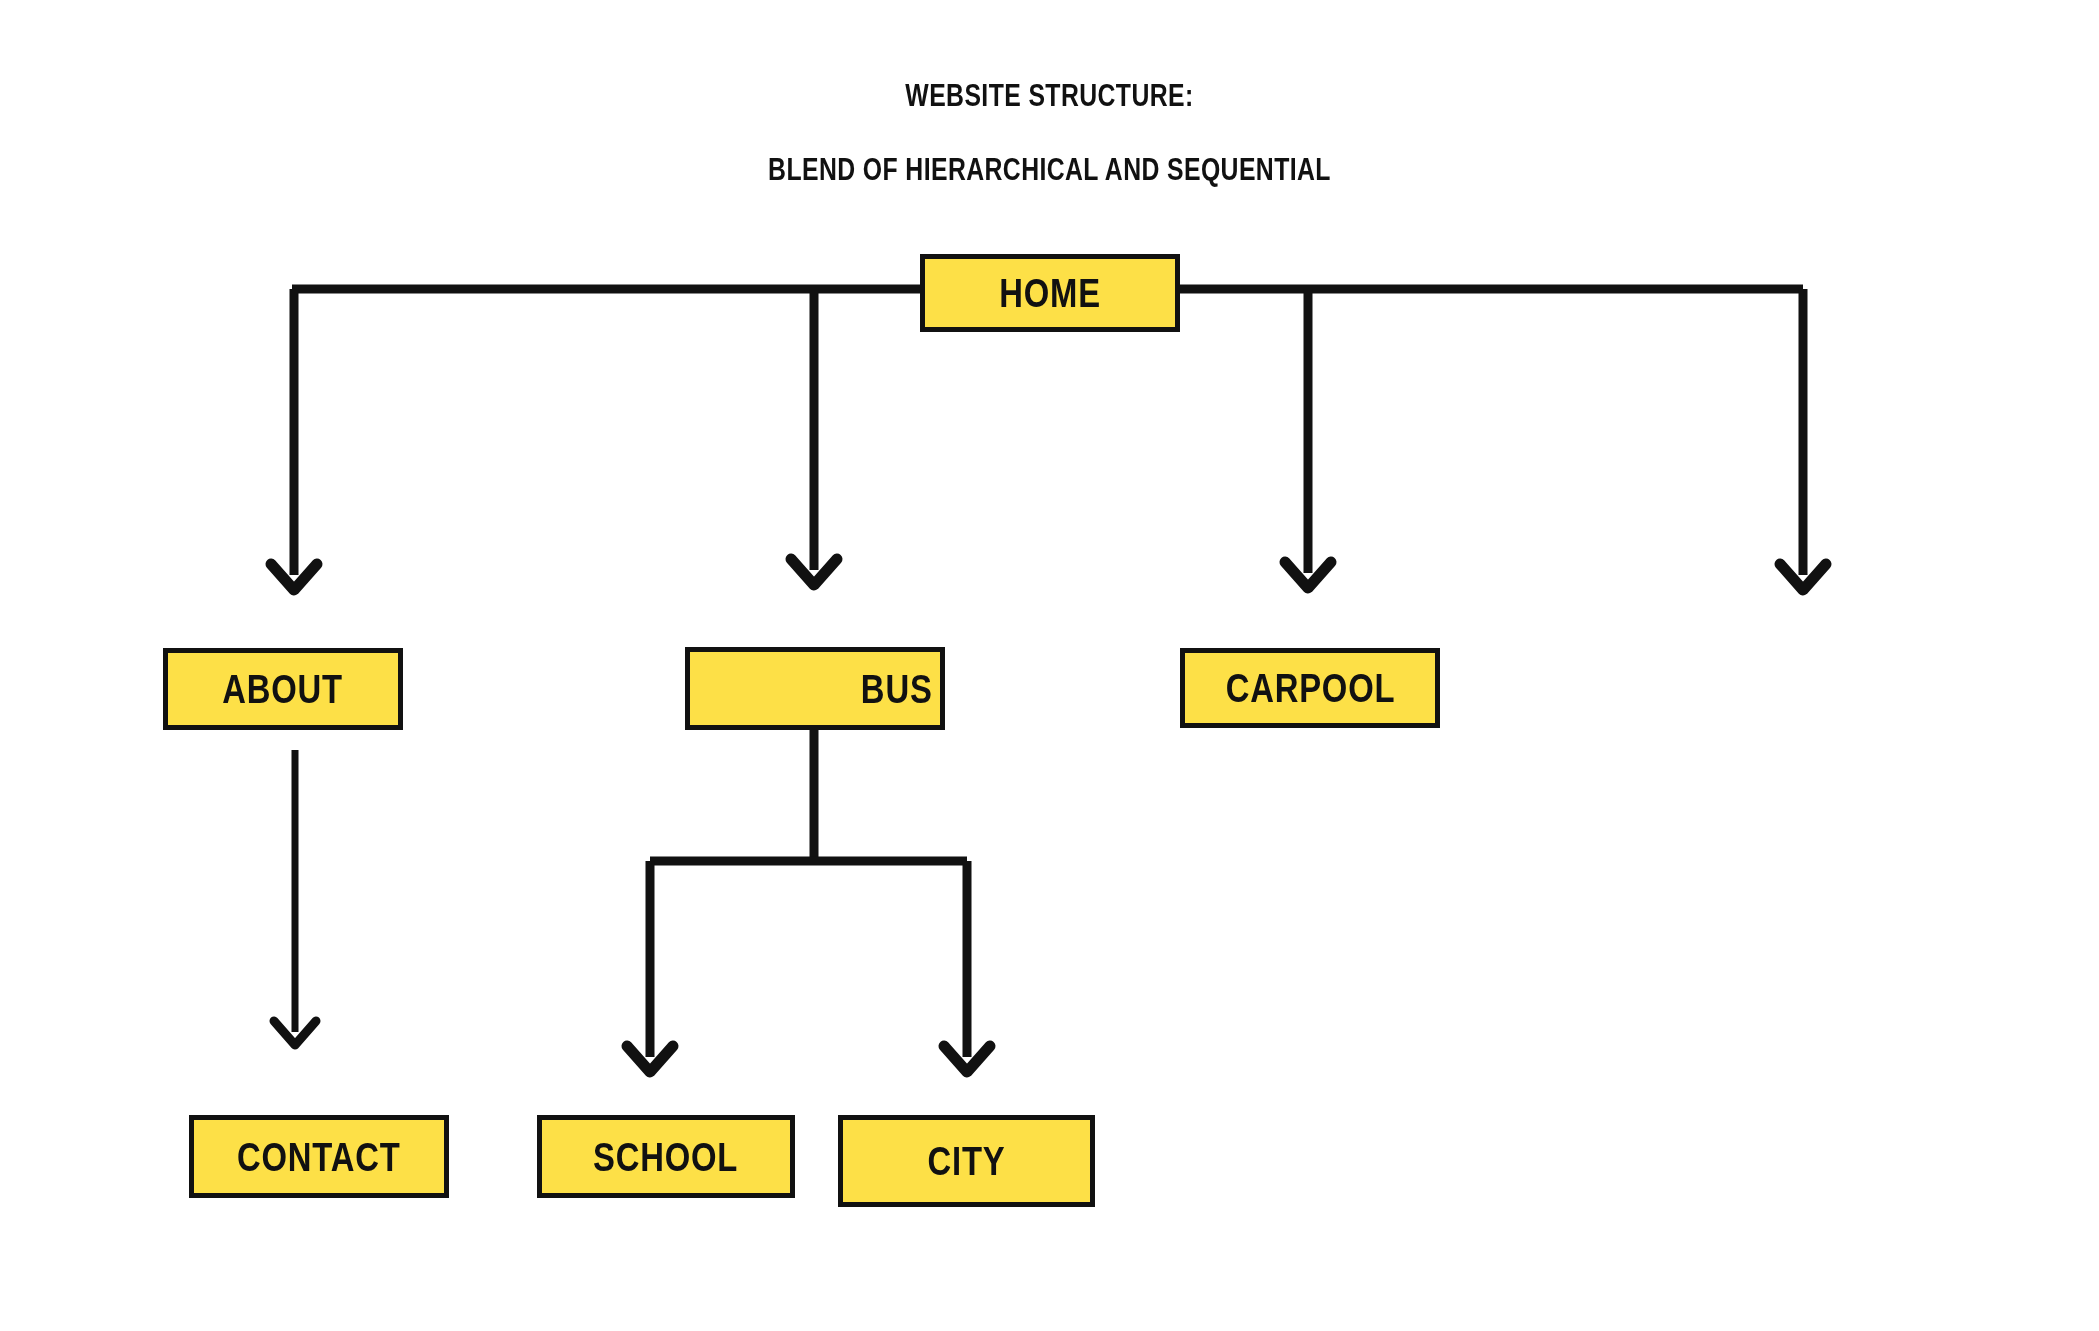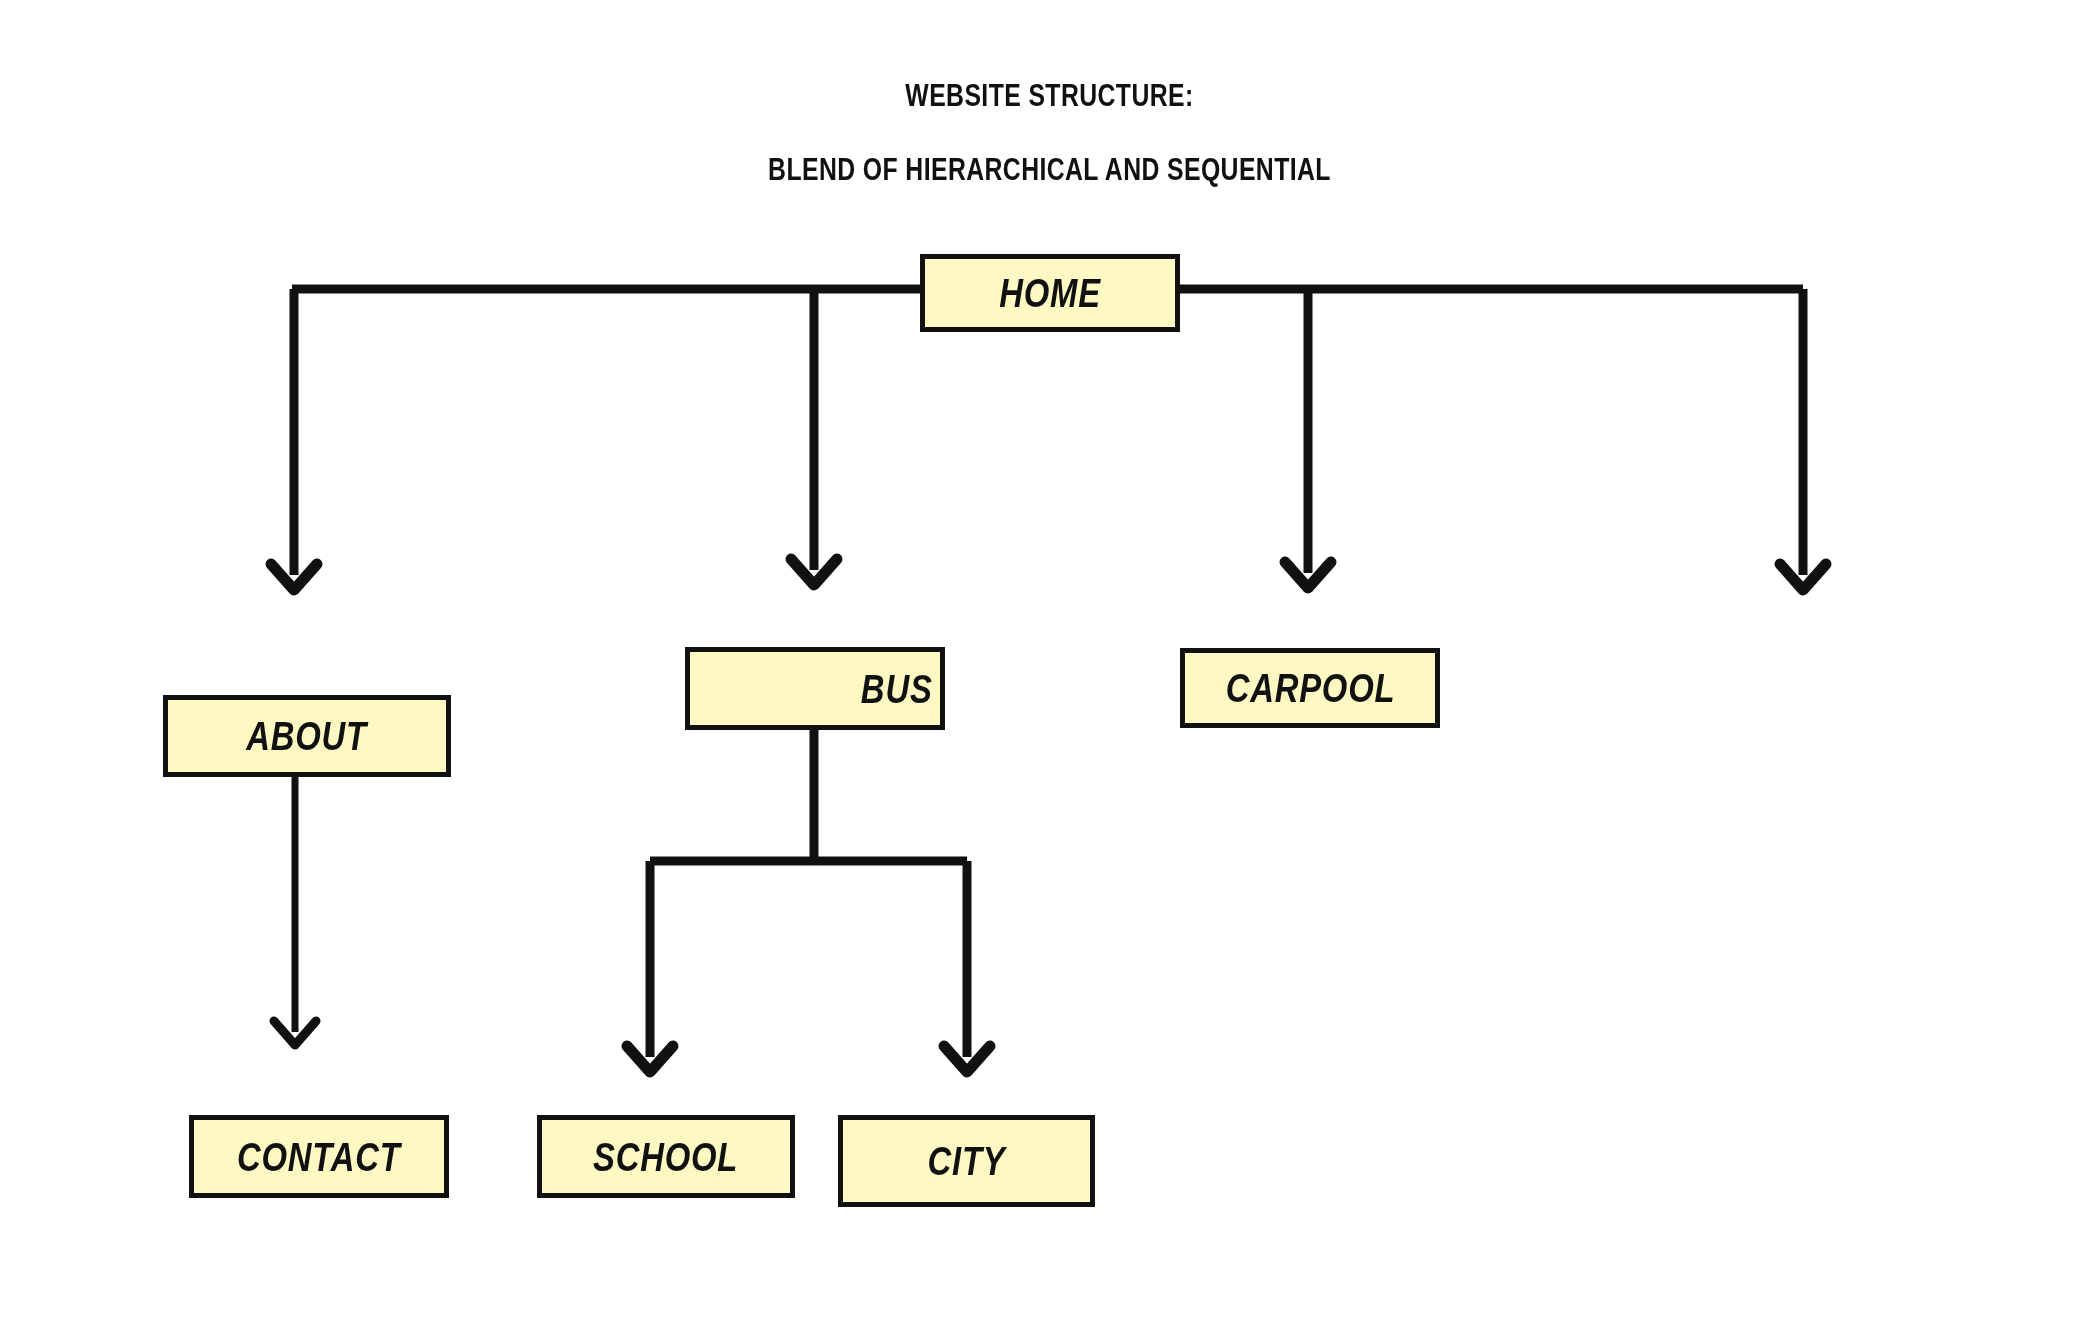--- a/index.html
+++ b/index.html
@@ -44,26 +44,25 @@
     top: 78px;
     font-size: 31px;
   }
   #title-line-2 {
     top: 152px;
     font-size: 31px;
   }
   .node-box {
     position: absolute;
     box-sizing: border-box;
-    background: #fef9c3;
+    background: #fde047;
     border: 5px solid #111111;
     display: flex;
     align-items: center;
     justify-content: center;
-    font-style: italic;
   }
   .node-label {
     font-family: "Liberation Sans Narrow", "Liberation Sans", sans-serif;
     font-weight: bold;
     font-size: 40px;
     color: #111111;
     letter-spacing: 1px;
     transform: scaleX(0.82);
     transform-origin: center center;
     white-space: nowrap;
@@ -115,21 +114,21 @@
       <path d="M 274 1021 L 295 1045 L 316 1021"></path>
     </g>
   </svg>
 
   <div class="title-line" id="title-line-1">WEBSITE STRUCTURE:</div>
   <div class="title-line" id="title-line-2">BLEND OF HIERARCHICAL AND SEQUENTIAL</div>
 
   <div class="node-box" id="node-home" style="left: 920px; top: 254px; width: 260px; height: 78px;">
     <span class="node-label">HOME</span>
   </div>
-  <div class="node-box" id="node-about" style="left: 163px; top: 648px; width: 288px; height: 82px; margin-top: 47px;">
+  <div class="node-box" id="node-about" style="left: 163px; top: 648px; width: 240px; height: 82px;">
     <span class="node-label">ABOUT</span>
   </div>
   <div class="node-box" id="node-bus" style="left: 685px; top: 647px; width: 260px; height: 83px; justify-content: flex-end;">
     <span class="node-label">BUS</span>
   </div>
   <div class="node-box" id="node-carpool" style="left: 1180px; top: 648px; width: 260px; height: 80px;">
     <span class="node-label">CARPOOL</span>
   </div>
   <div class="node-box" id="node-contact" style="left: 165px; top: 1115px; width: 260px; height: 83px; margin-left: 24px;">
     <span class="node-label">CONTACT</span>

